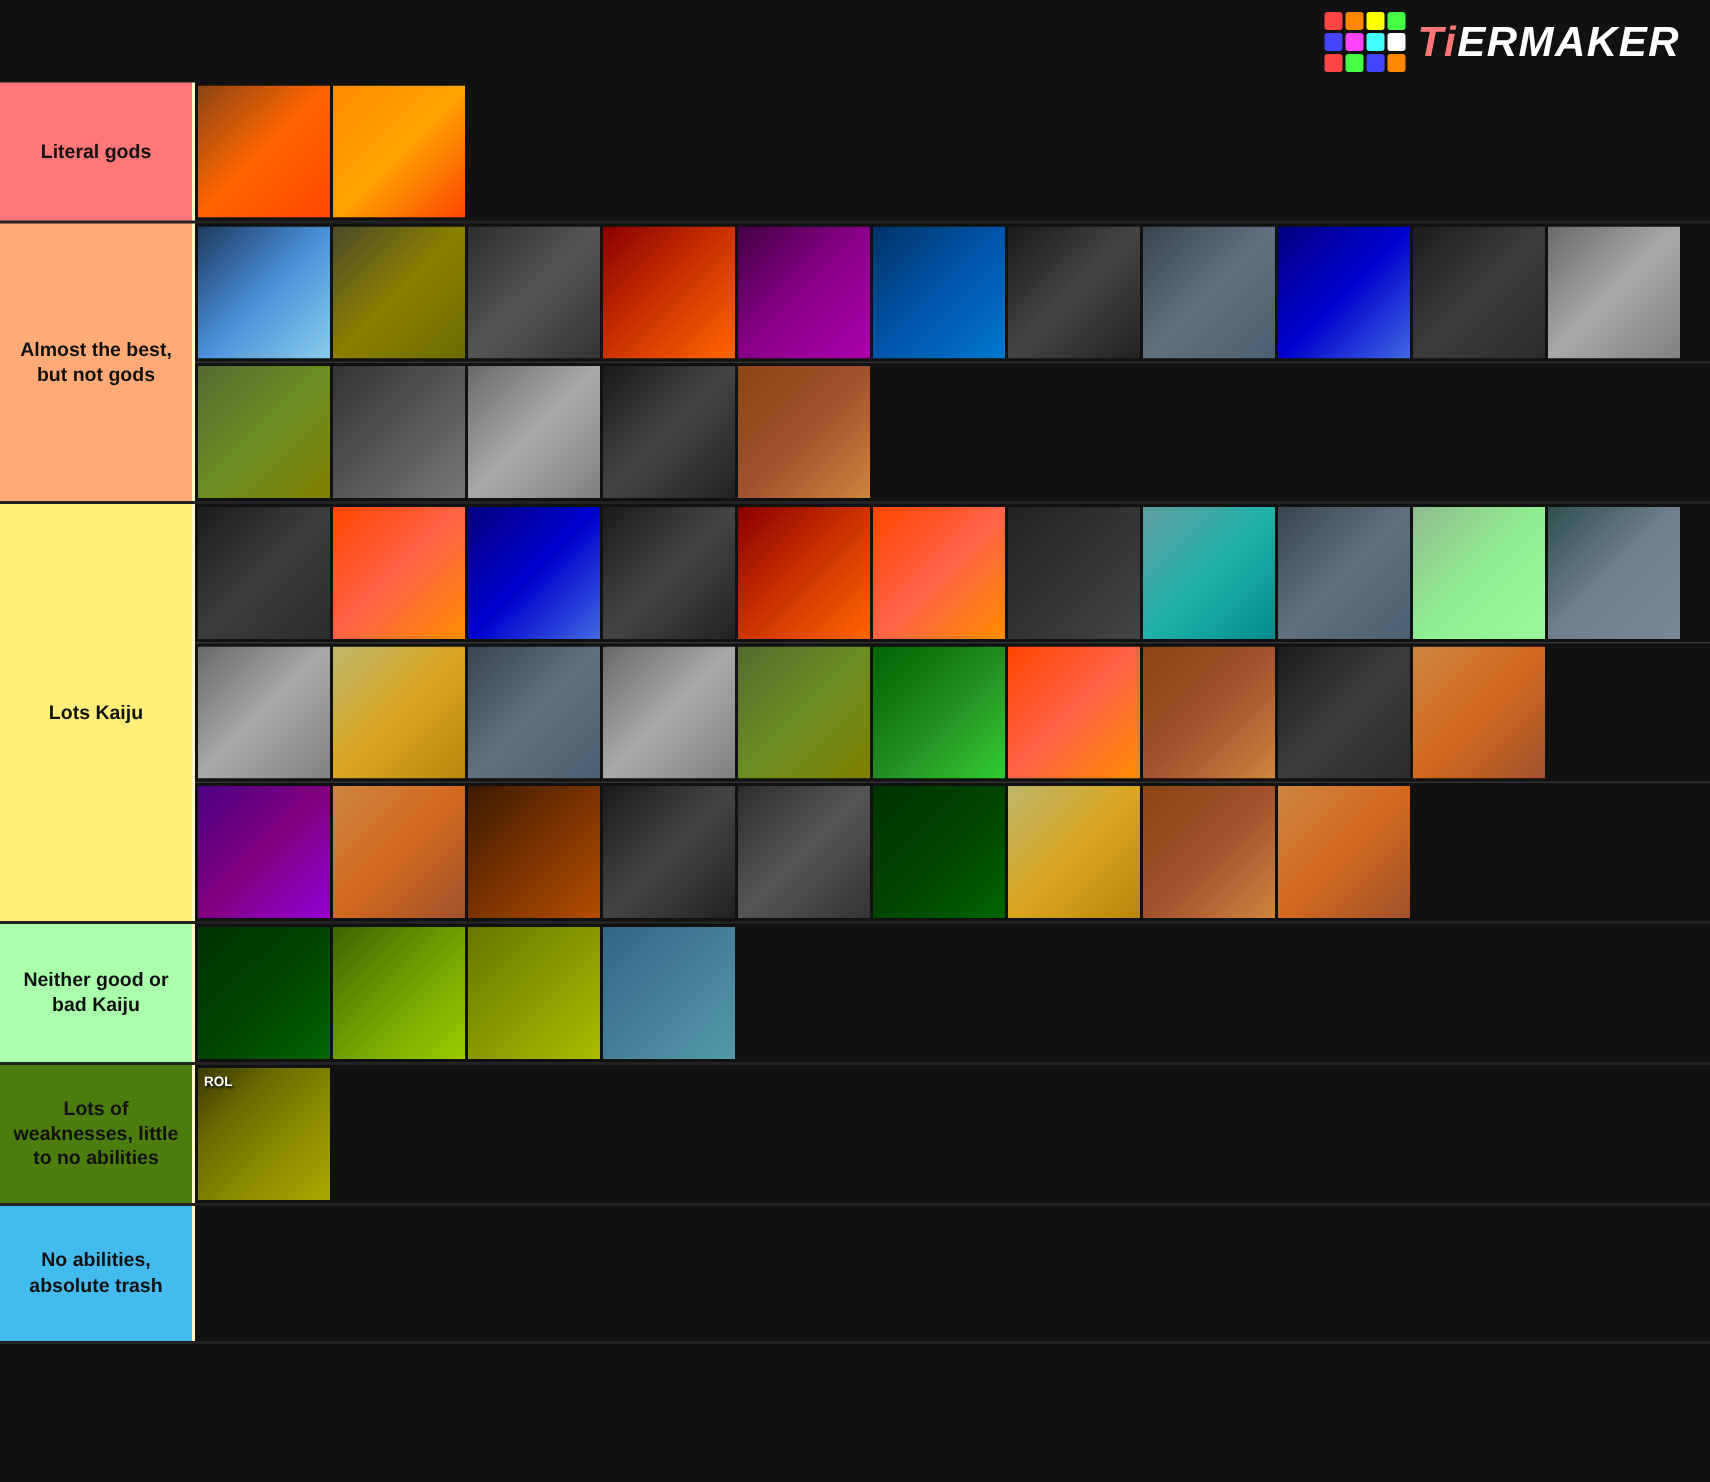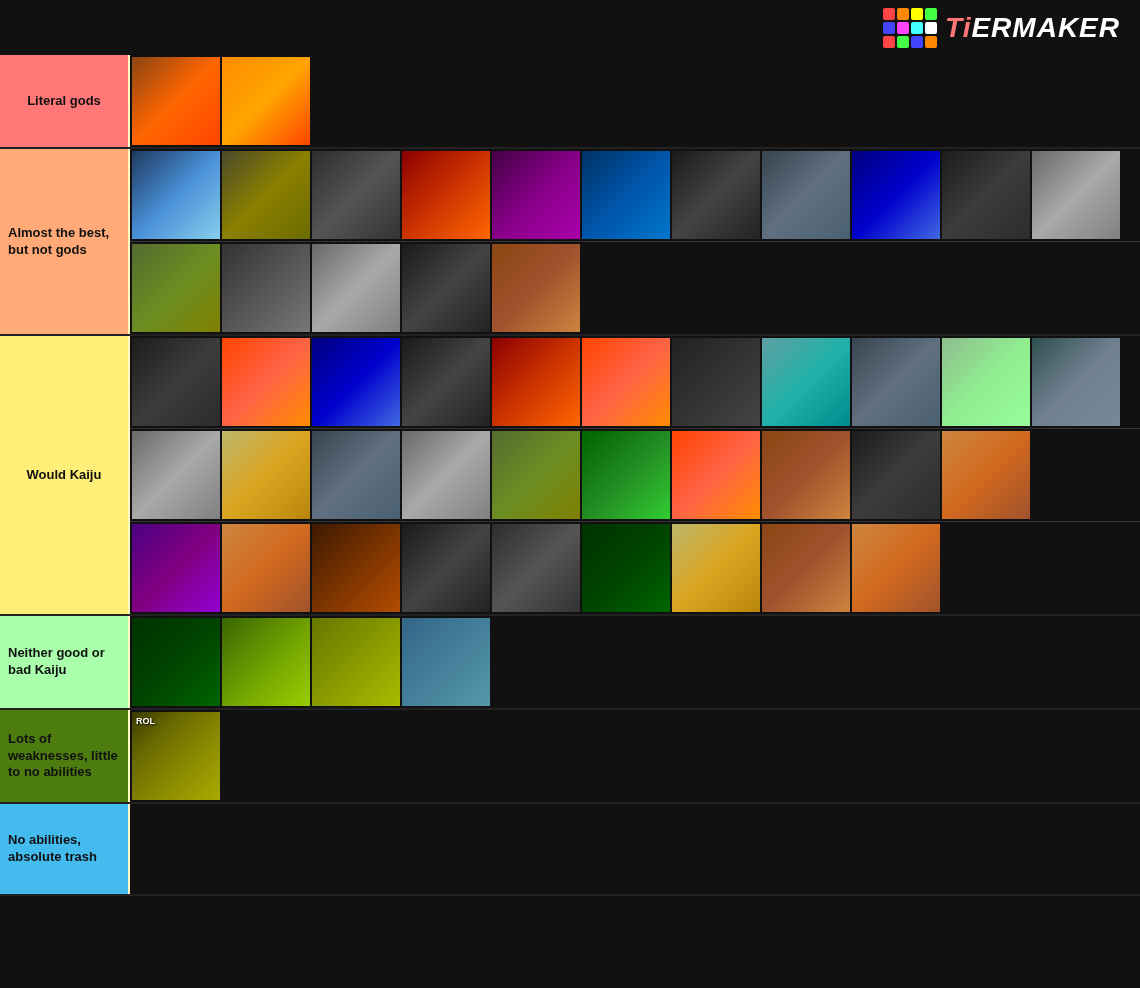--- a/index.html
+++ b/index.html
@@ -12,20 +12,21 @@
       display: flex;
       border-bottom: 2px solid #222;
       min-height: 90px;
     }
     .tier-label {
       width: 128px;
       min-width: 128px;
       display: flex;
       align-items: center;
       justify-content: center;
+      text-align: center;
       font-size: 13px;
       font-weight: bold;
       color: #111;
       padding: 8px;
       line-height: 1.3;
     }
     .kaiju-cell {
       width: 88px;
       height: 88px;
       overflow: hidden;
@@ -224,21 +225,21 @@
             <div class="img-box c9"></div>
           </div>
         <div class="kaiju-cell">
             <div class="img-box c15"></div>
           </div>
       </div>
     </div>
   </div>
 
   <div class="tier-row" style="min-height:270px;">
-    <div class="tier-label tier-good-kaiju">Would Kaiju</div>
+    <div class="tier-label tier-good-kaiju">Lots Kaiju</div>
     <div class="row-content-wrap">
       <div class="row-line">
         <div class="kaiju-cell">
             <div class="img-box c19"></div>
           </div>
         <div class="kaiju-cell">
             <div class="img-box c22"></div>
           </div>
         <div class="kaiju-cell">
             <div class="img-box c18"></div>

